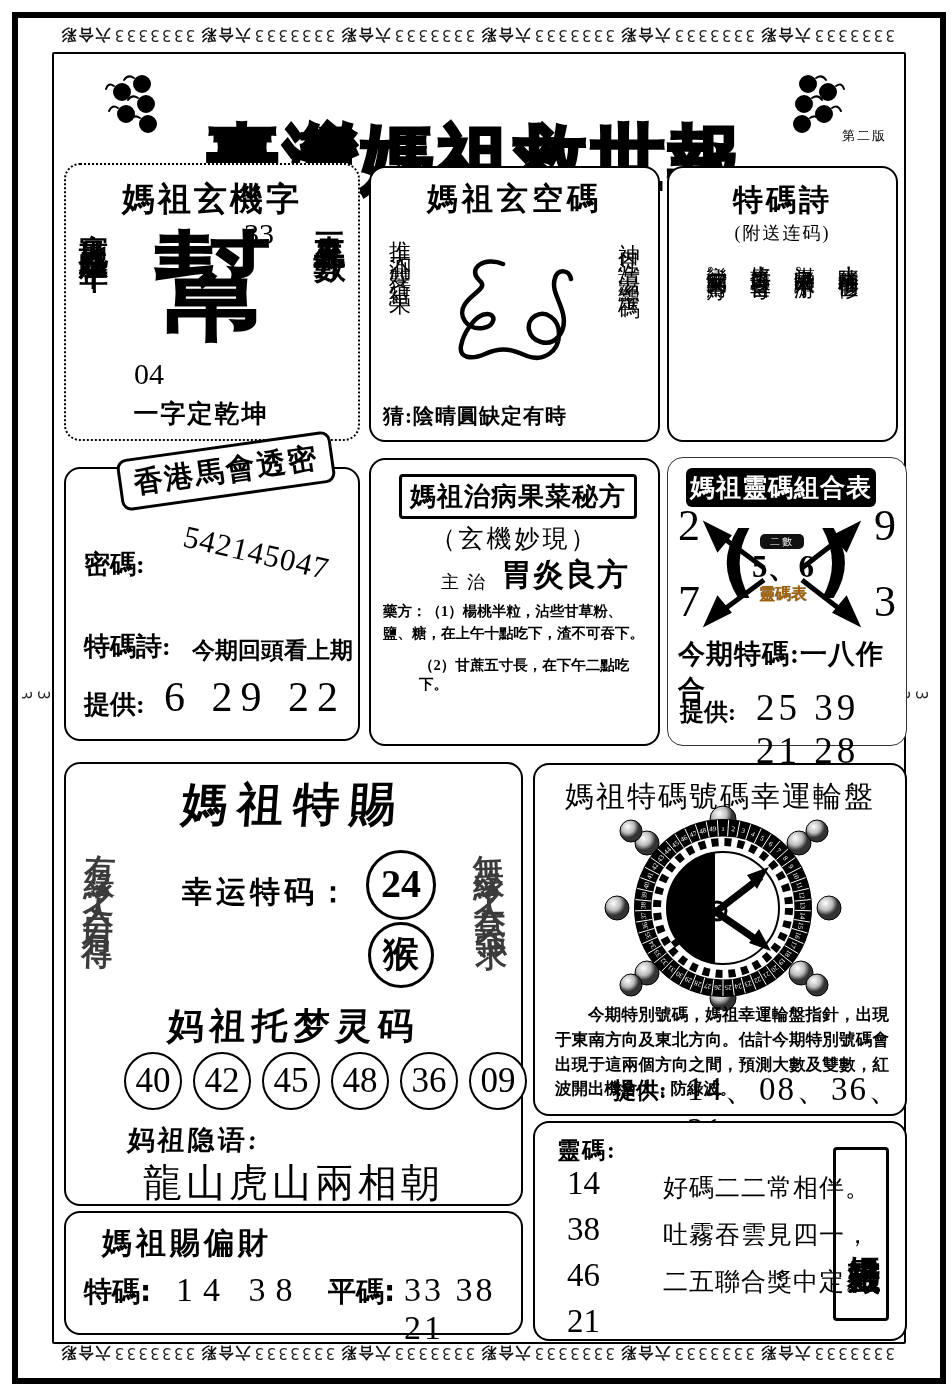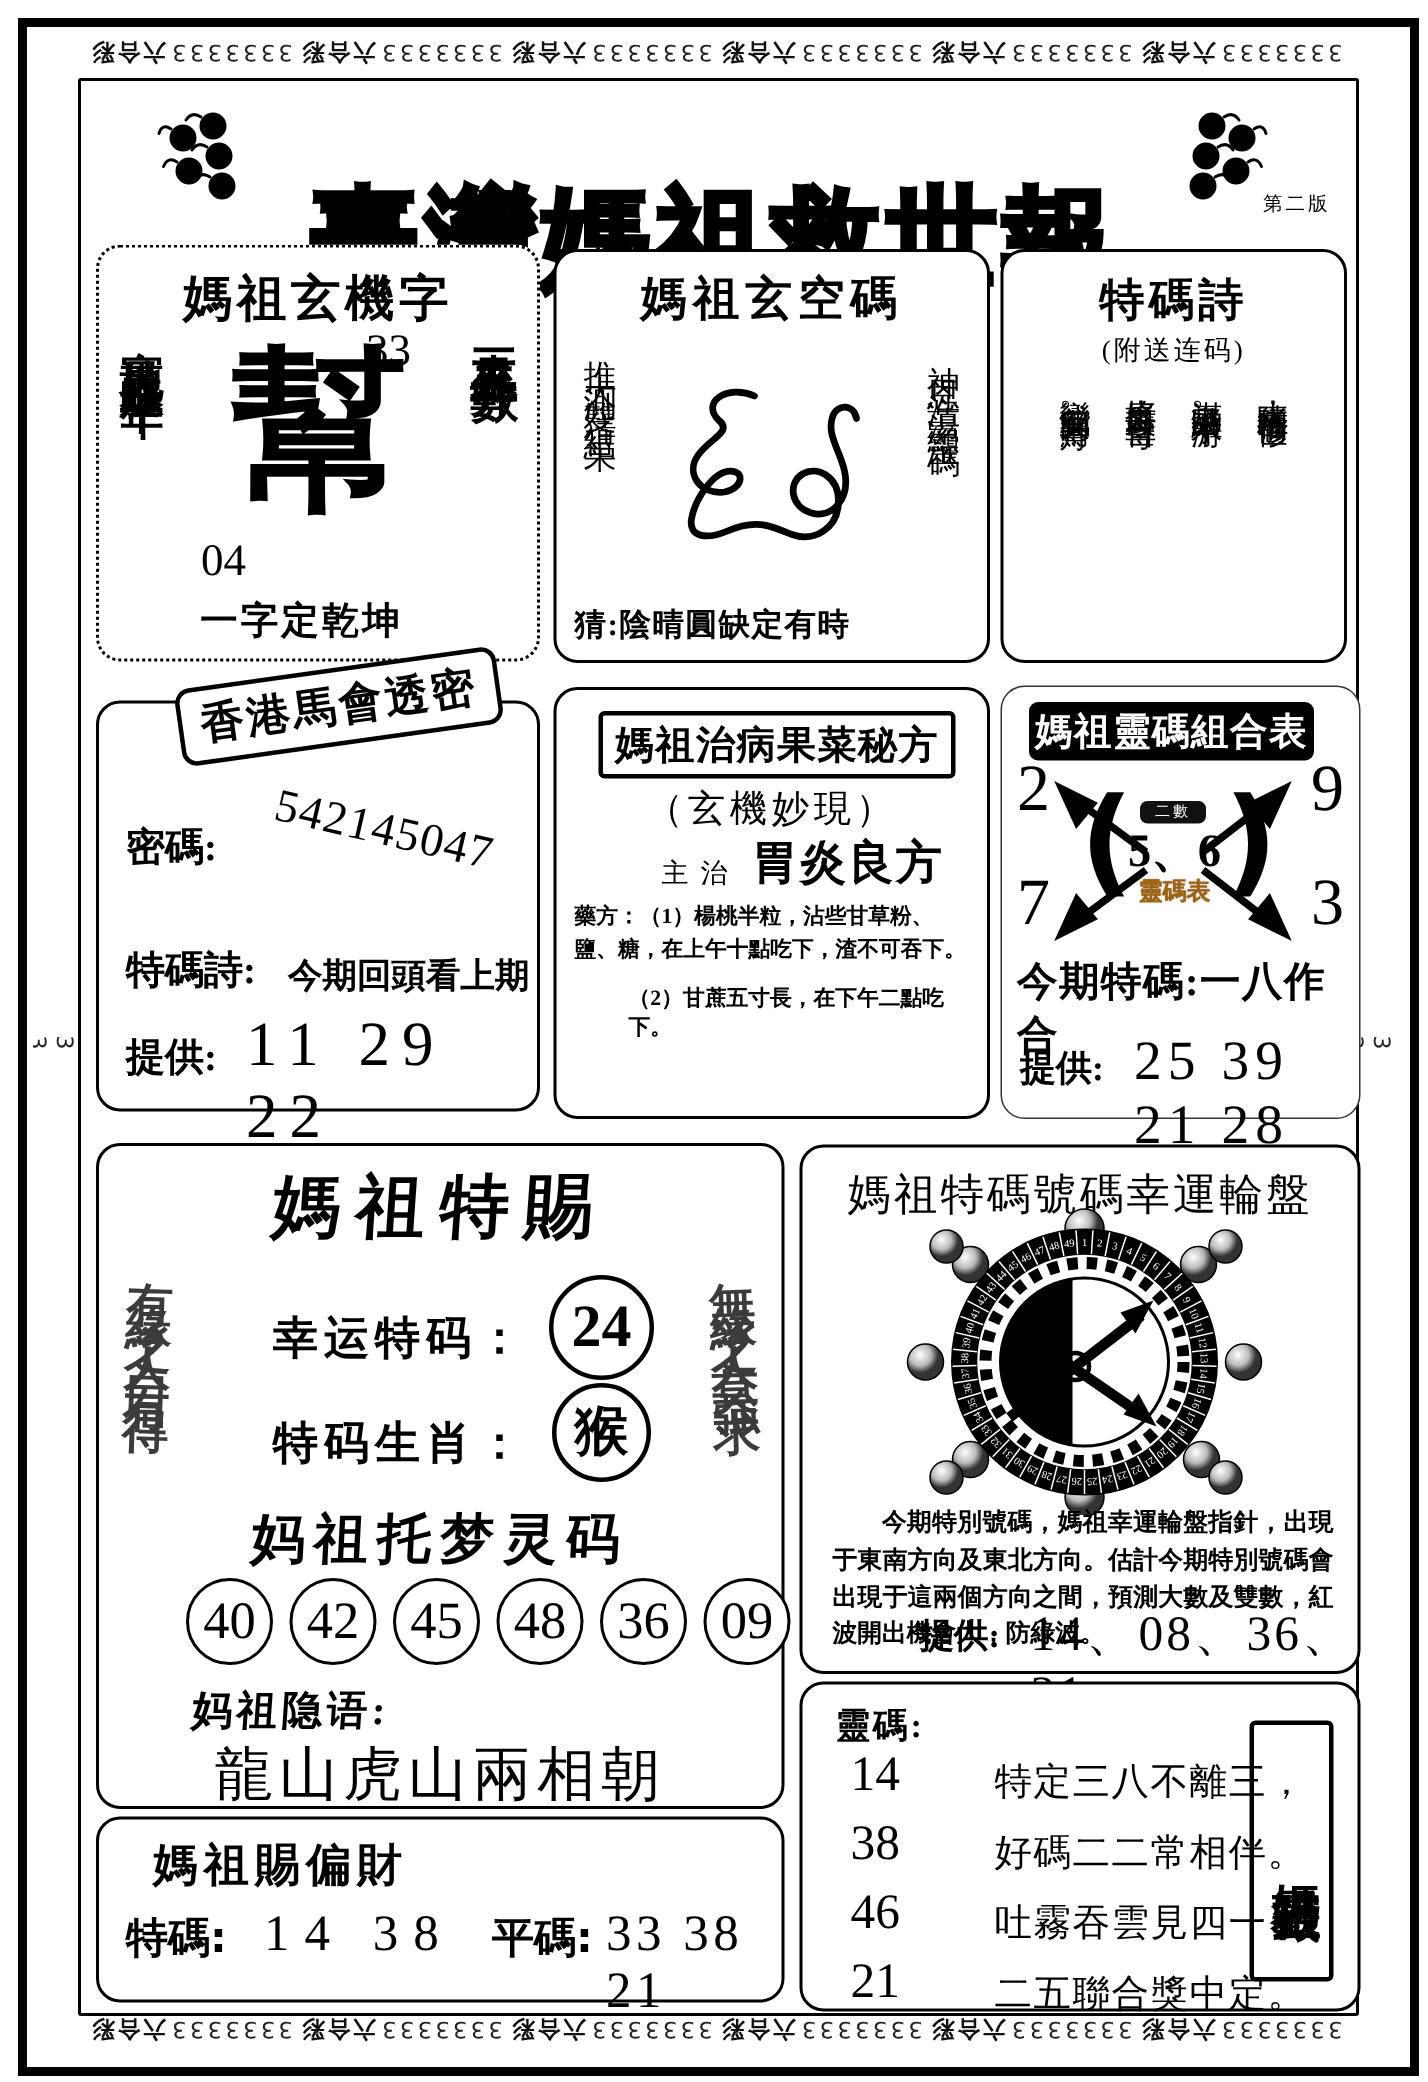--- a/index.html
+++ b/index.html
@@ -320,21 +320,21 @@
       </div>
   </div>
 
   <div class="box" id="boxD">
     <div class="d-stamp">香港馬會透密</div>
     <div class="d-l1">密碼:</div>
     <div class="d-v1">542145047</div>
     <div class="d-l2">特碼詩:</div>
     <div class="d-v2">今期回頭看上期</div>
     <div class="d-l3">提供:</div>
-    <div class="d-v3">11 29 22</div>
+    <div class="d-v3">6 29 22</div>
   </div>
 
   <div class="box" id="boxE">
     <div class="e-title">媽祖治病果菜秘方</div>
     <div class="e-sub">（玄機妙現）</div>
     <div class="e-zhuzhi">主治</div>
     <div class="e-fang">胃炎良方</div>
     <div class="e-p1">藥方：（1）楊桃半粒，沾些甘草粉、鹽、糖，在上午十點吃下，渣不可吞下。</div>
     <div class="e-p2">（2）甘蔗五寸長，在下午二點吃下。</div>
   </div>
@@ -366,21 +366,20 @@
     <div class="f-tg-label">提供:</div>
     <div class="f-tg-val">25 39 21 28</div>
   </div>
 
   <div class="box" id="boxG">
     <div class="g-title">媽祖特賜</div>
     <div class="g-call g-call-l vt">有緣之人自有得</div>
     <div class="g-call g-call-r vt">無緣之人莫強求</div>
     <div class="g-row-label g-lucky-label">幸运特码：</div>
     <div class="g-circle g-lucky-val">24</div>
-    <div class="g-row-label g-zodiac-label">特码生肖：</div>
     <div class="g-circle g-zodiac-val">猴</div>
     <div class="g-dream-title">妈祖托梦灵码</div>
     <div class="g-dreams">
         <div class="num-circle">40</div>
         <div class="num-circle">42</div>
         <div class="num-circle">45</div>
         <div class="num-circle">48</div>
         <div class="num-circle">36</div>
         <div class="num-circle">09</div>
       </div>
@@ -536,21 +535,20 @@
 
   <div class="box" id="boxI">
     <div class="i-label">靈碼:</div>
     <div class="i-nums">
         <div>14</div>
         <div>38</div>
         <div>46</div>
         <div>21</div>
       </div>
     <div class="i-verses">
-        <div>特定三八不離三，</div>
         <div>好碼二二常相伴。</div>
         <div>吐霧吞雲見四一，</div>
         <div>二五聯合獎中定。</div>
       </div>
     <div class="i-seal">媽祖靈籤</div>
   </div>
 
   <div class="box" id="boxJ">
     <div class="j-title">媽祖賜偏財</div>
     <div class="j-l1">特碼:</div>

